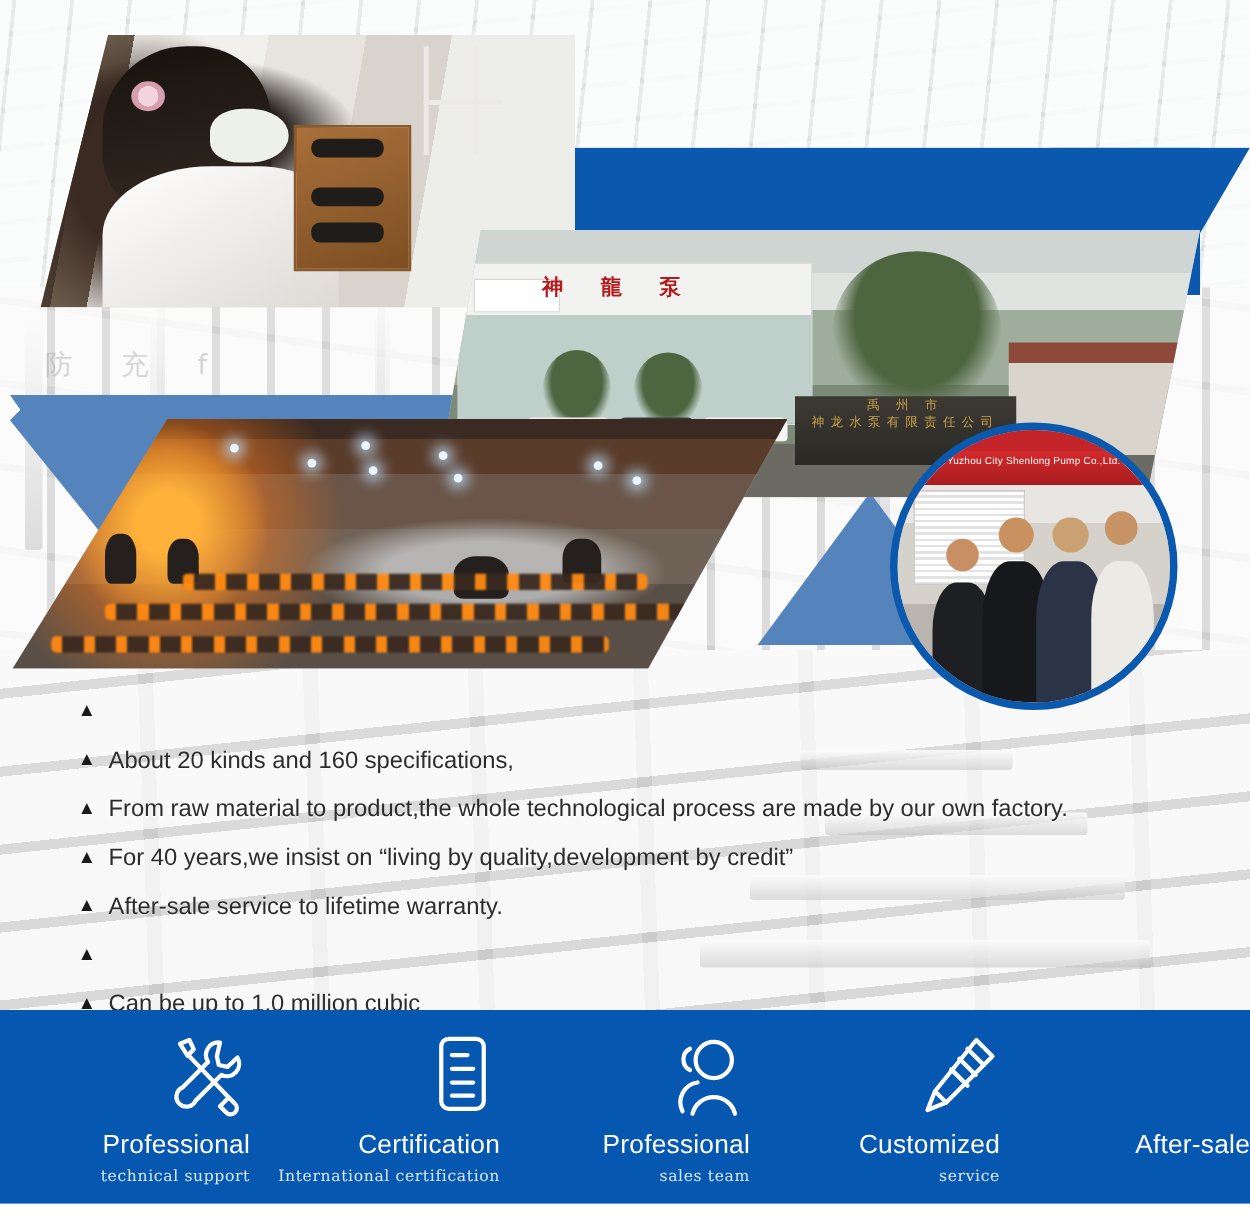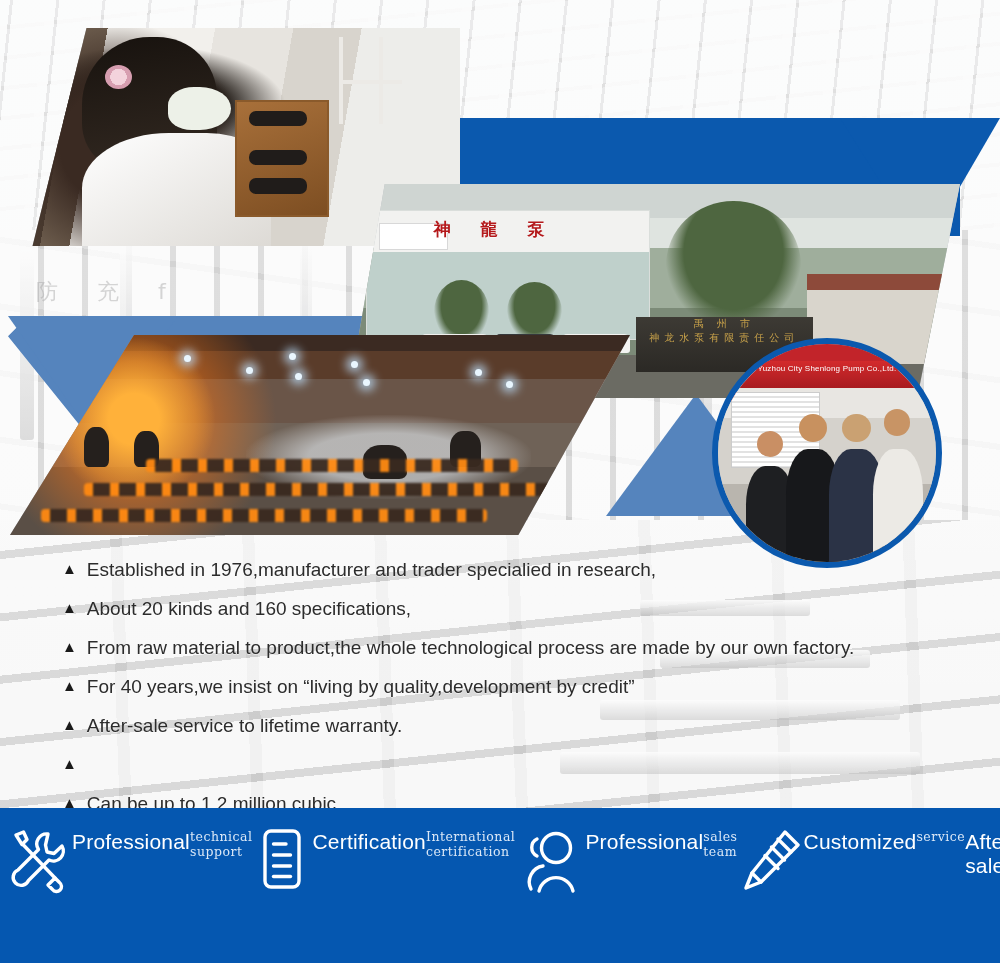--- a/index.html
+++ b/index.html
@@ -255,21 +255,21 @@
   }
 
   
   #banner{
     position:absolute;left:0;top:808px;width:1000px;height:155px;
     background:var(--banner-blue);
     display:flex;align-items:flex-start;
   }
   .feature{
     flex:1 1 0;
-    display:flex;flex-direction:row;align-items:flex-start;
+    display:flex;flex-direction:column;align-items:flex-end;
     padding-top:16px;
   }
   .feature .icon{
     height:74px;display:flex;align-items:center;justify-content:center;
   }
   .feature .icon svg{display:block;}
   .feature .title{
     color:#ffffff;font-size:21px;margin-top:6px;letter-spacing:.2px;
   }
   .feature .sub{
@@ -385,21 +385,20 @@
       <div class="head" style="left:57%;top:32%;width:13%;height:13%;background:#caa172;"></div>
       <div class="p" style="left:51%;width:25%;height:52%;background:#2b3346;"></div>
       <div class="head" style="left:76%;top:30%;width:12%;height:12%;background:#c89465;"></div>
       <div class="p" style="left:71%;width:23%;height:52%;background:#eceae5;"></div>
     </div>
   </div>
 
   <div id="bullets">
     <div class="bullet">
       <span class="tri">▲</span>
-      <span>Established in 1976,manufacturer and trader specialied in research,</span>
     </div>
     <div class="bullet">
       <span class="tri">▲</span>
       <span>About 20 kinds and 160 specifications,</span>
     </div>
     <div class="bullet">
       <span class="tri">▲</span>
       <span>From raw material to product,the whole technological process are made by our own factory.</span>
     </div>
     <div class="bullet">
@@ -408,21 +407,21 @@
     </div>
     <div class="bullet">
       <span class="tri">▲</span>
       <span>After-sale service to lifetime warranty.</span>
     </div>
     <div class="bullet">
       <span class="tri">▲</span>
     </div>
     <div class="bullet">
       <span class="tri">▲</span>
-      <span>Can be up to 1.2 million cubic</span>
+      <span>Can be up to 1.0 million cubic</span>
     </div>
   </div>
 
   <div id="banner">
 
     <div class="feature">
       <div class="icon">
         <svg width="72" height="70" viewBox="0 0 72 70" fill="none" stroke="#ffffff" stroke-width="3.4" stroke-linecap="round" stroke-linejoin="round">
           <path d="M48 8 a10 10 0 0 0 -9.5 15.5 L18 44 a8 8 0 1 0 10.5 10.5 L49 34 A10 10 0 0 0 62 20 L54 27.5 L47 26 L45.5 19 Z"></path>
           <path d="M16 9 L23.5 6 L27 13.5 L22 18.5 Z"></path>

